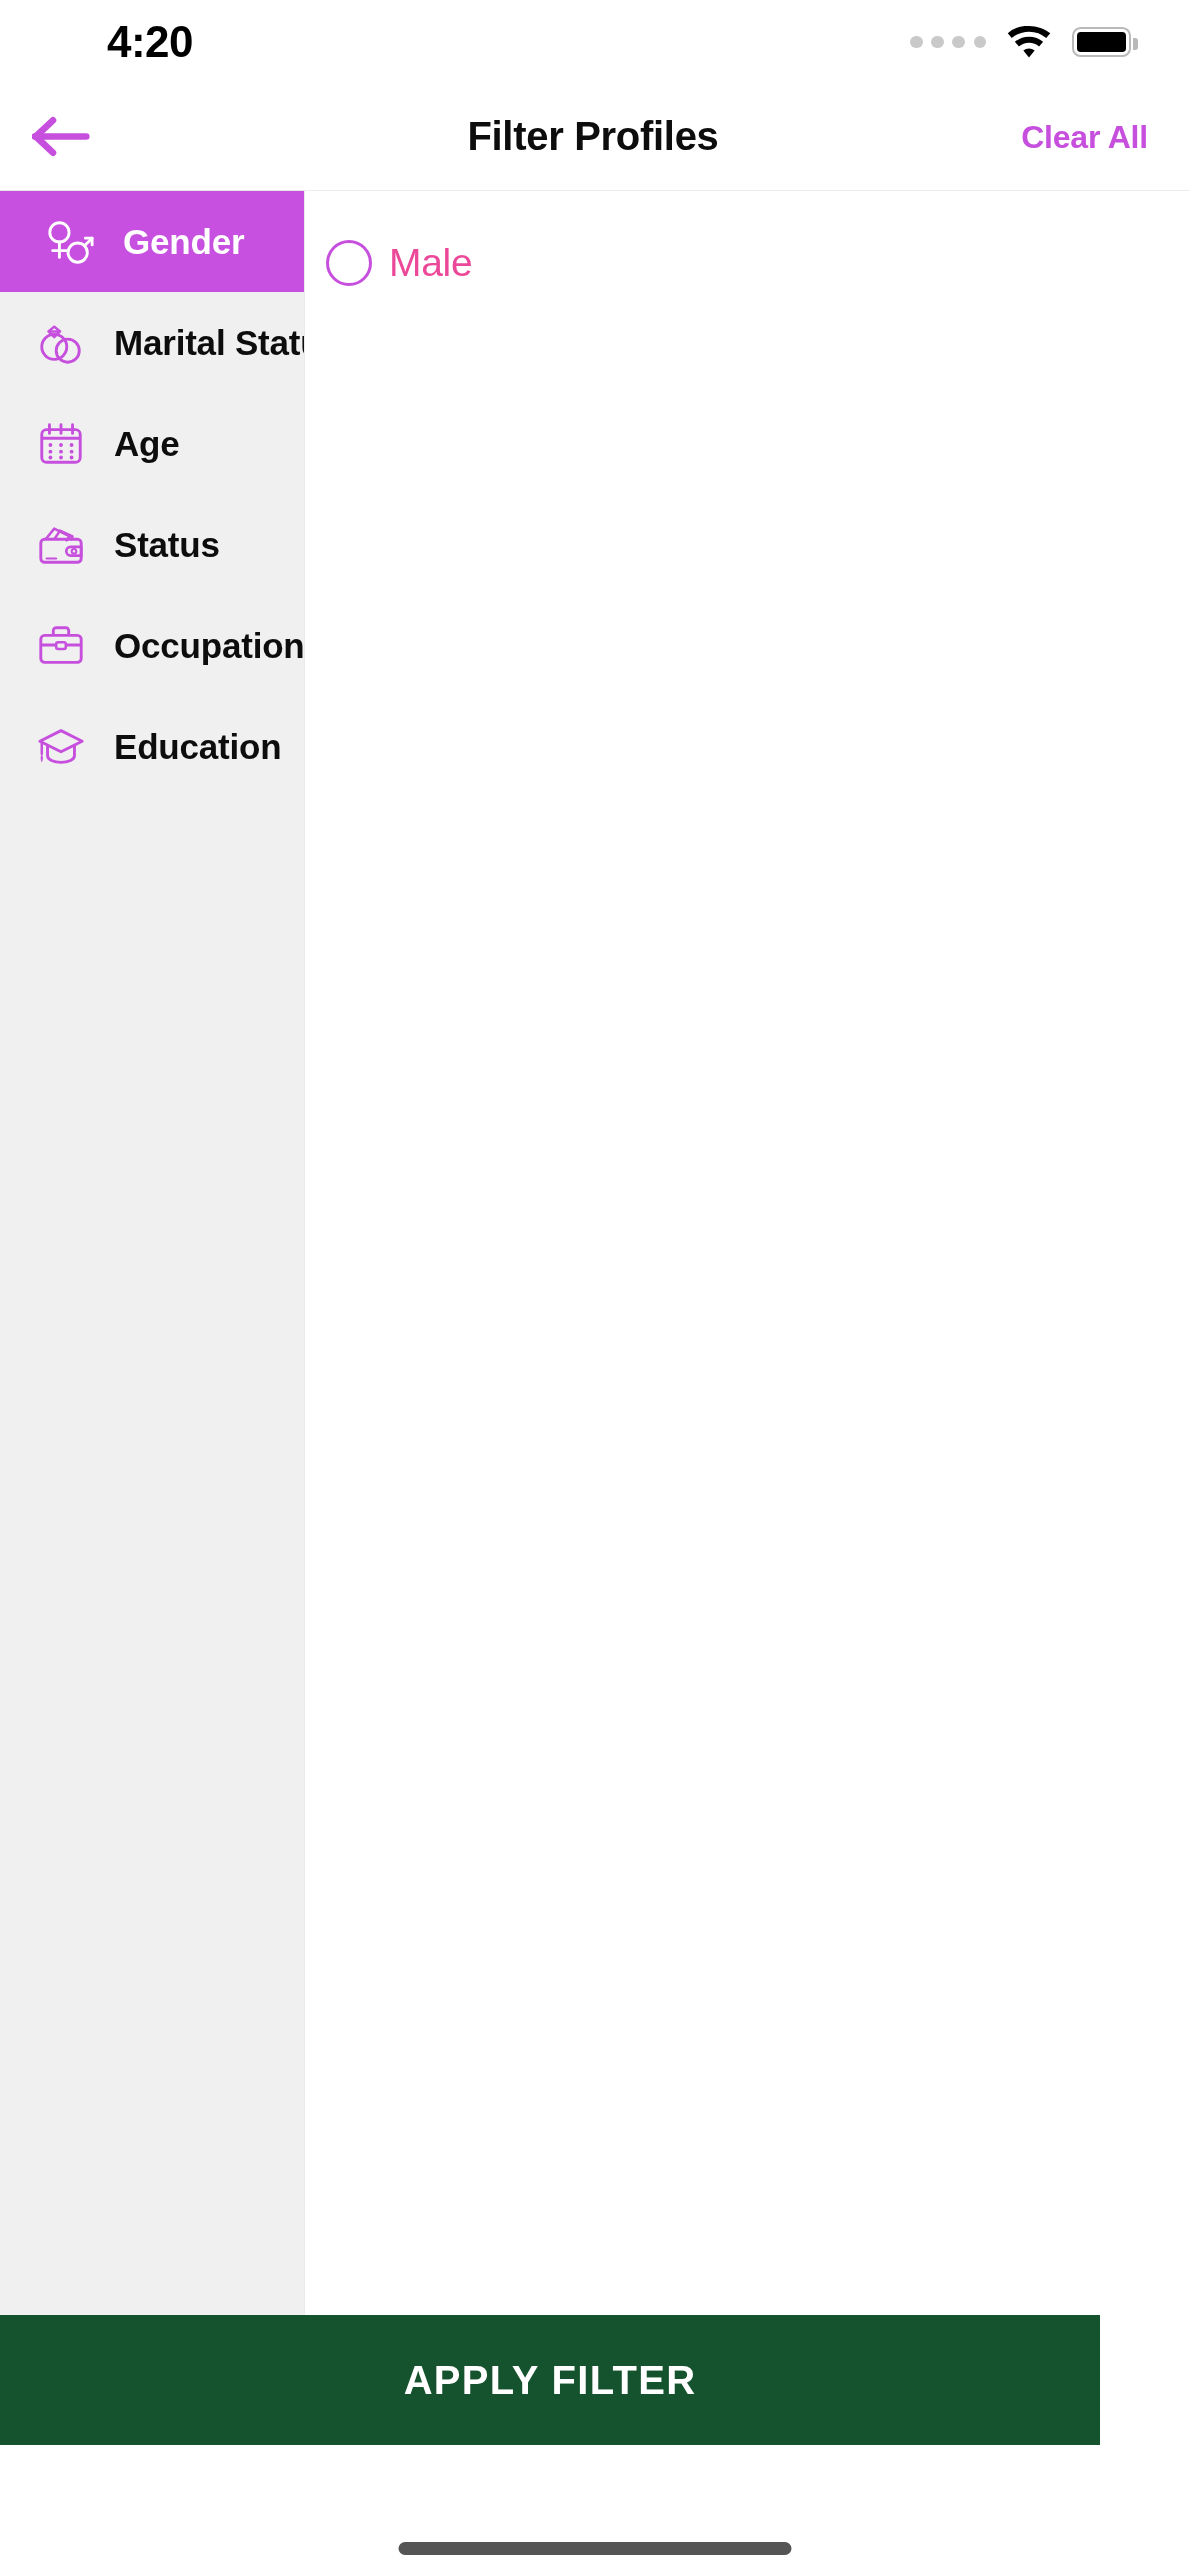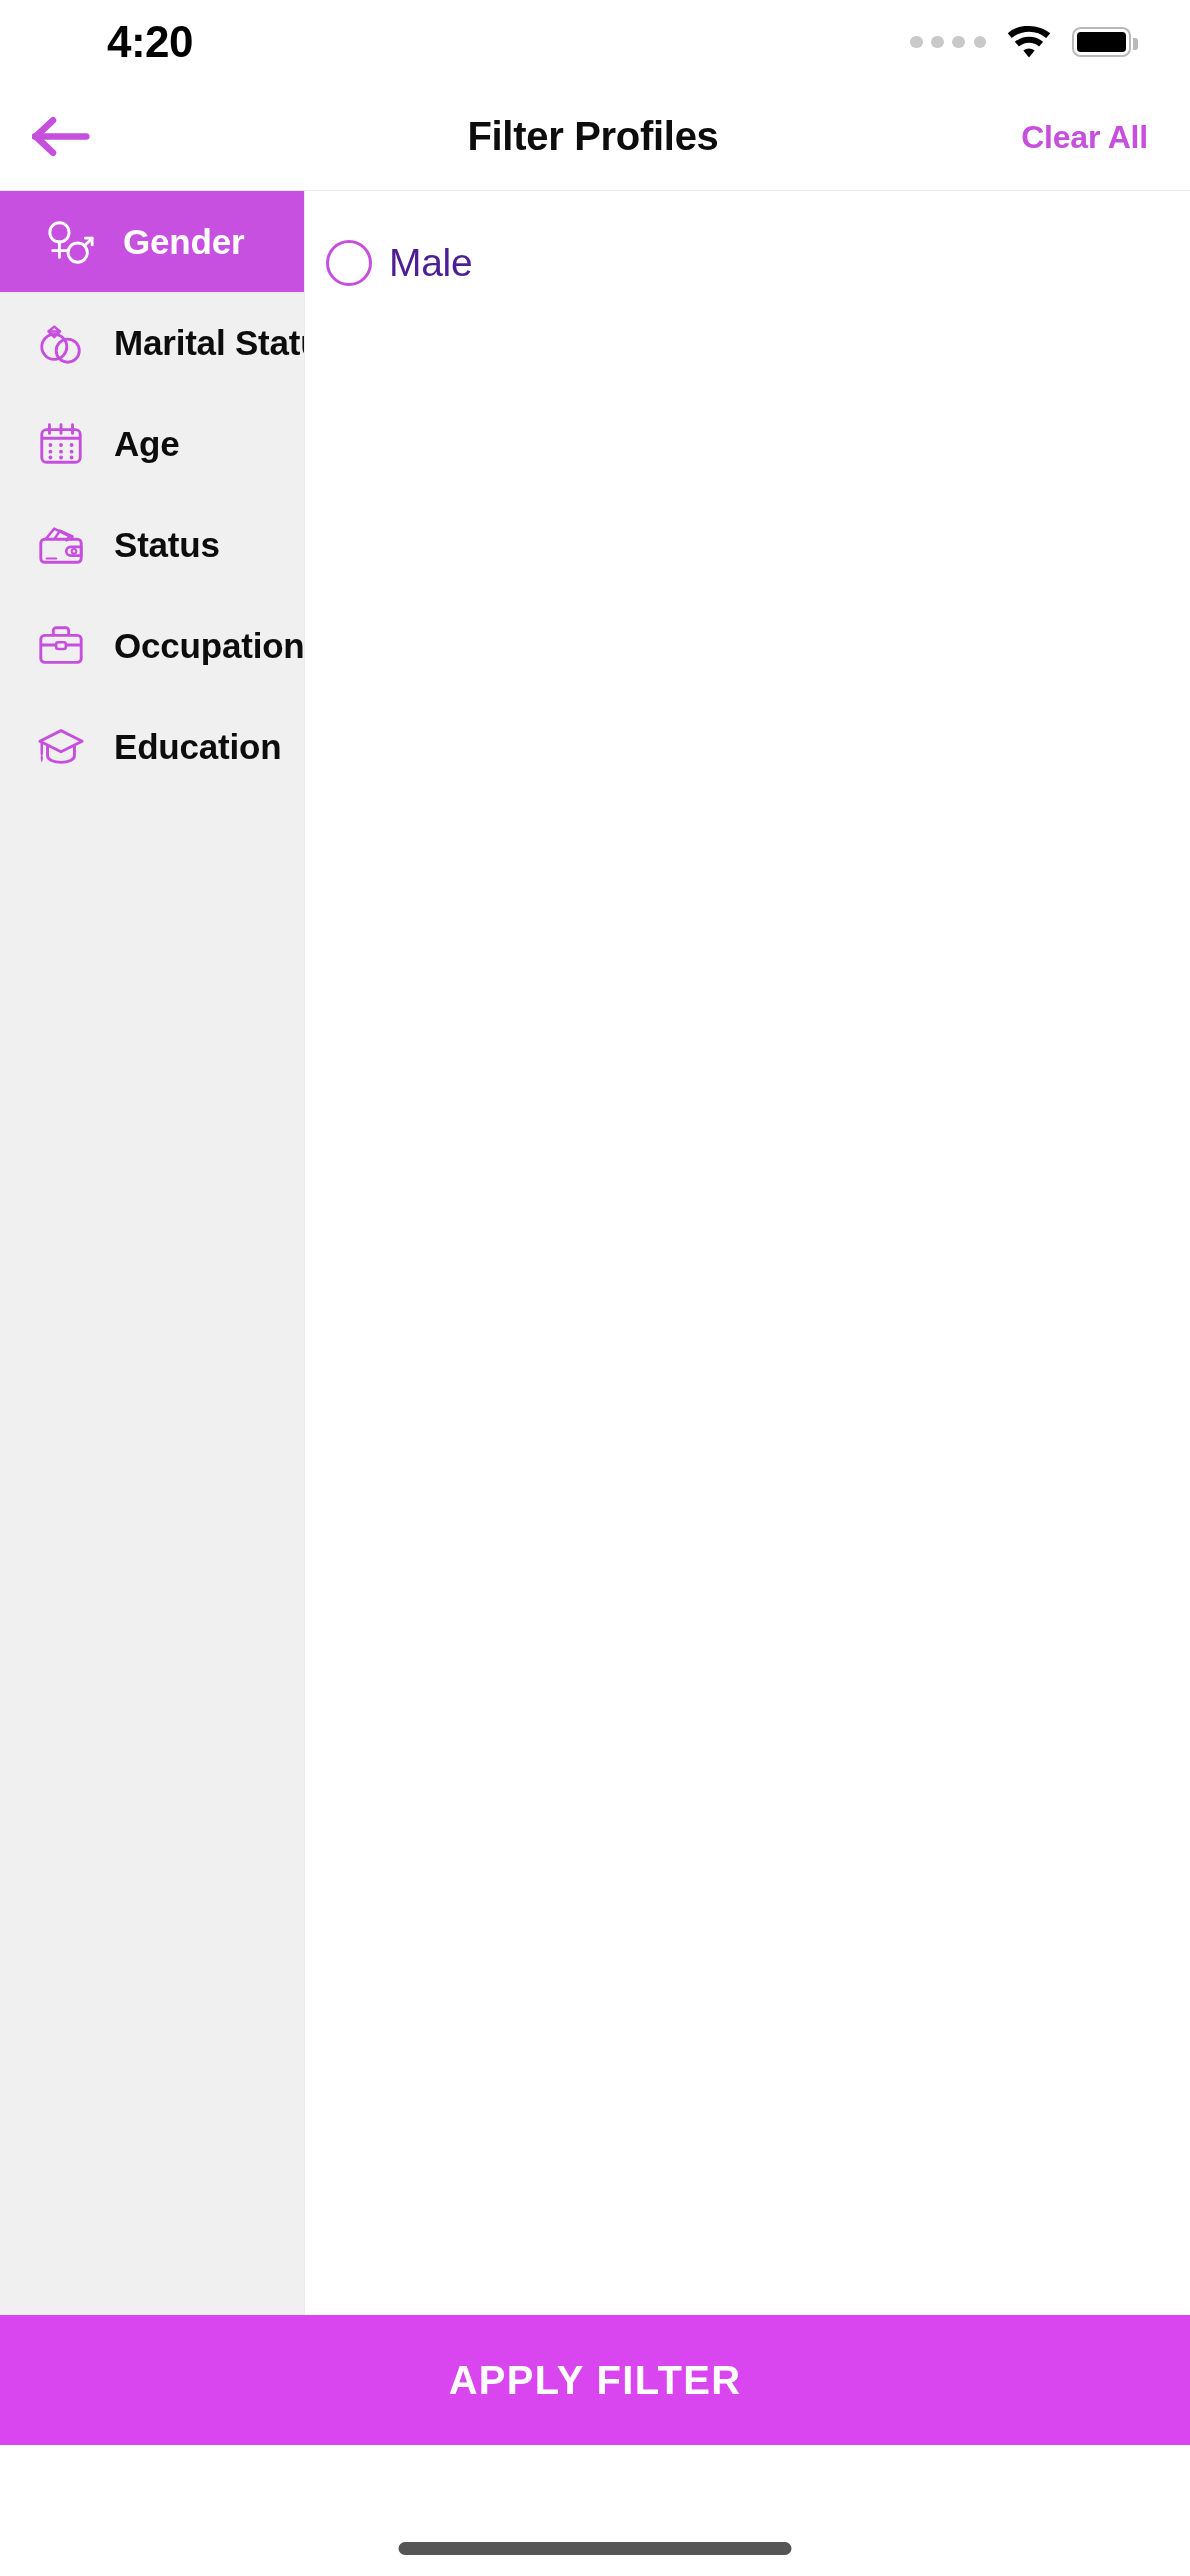--- a/index.html
+++ b/index.html
@@ -138,29 +138,29 @@
   .radio {
     width:46px; height:46px;
     border:3.8px solid #c64fdd;
     border-radius:50%;
     background:transparent;
     flex:0 0 46px;
   }
   .opt-label {
     margin-left:17px;
     font-size:39px;
-    color:#4c1d95;
+    color:#ec4899;
     letter-spacing:-0.3px;
   }
 
   
   .apply-btn {
     position:absolute; left:0; top:2315px;
-    width:1190px; height:130px;
-    background:#d946ef;
+    width:1100px; height:130px;
+    background:#14532d;
     display:flex; align-items:center; justify-content:center;
     cursor:pointer;
   }
   .apply-btn span {
     font-size:40px; font-weight:600;
     color:#ffffff;
     letter-spacing:1.3px;
   }
 
   

